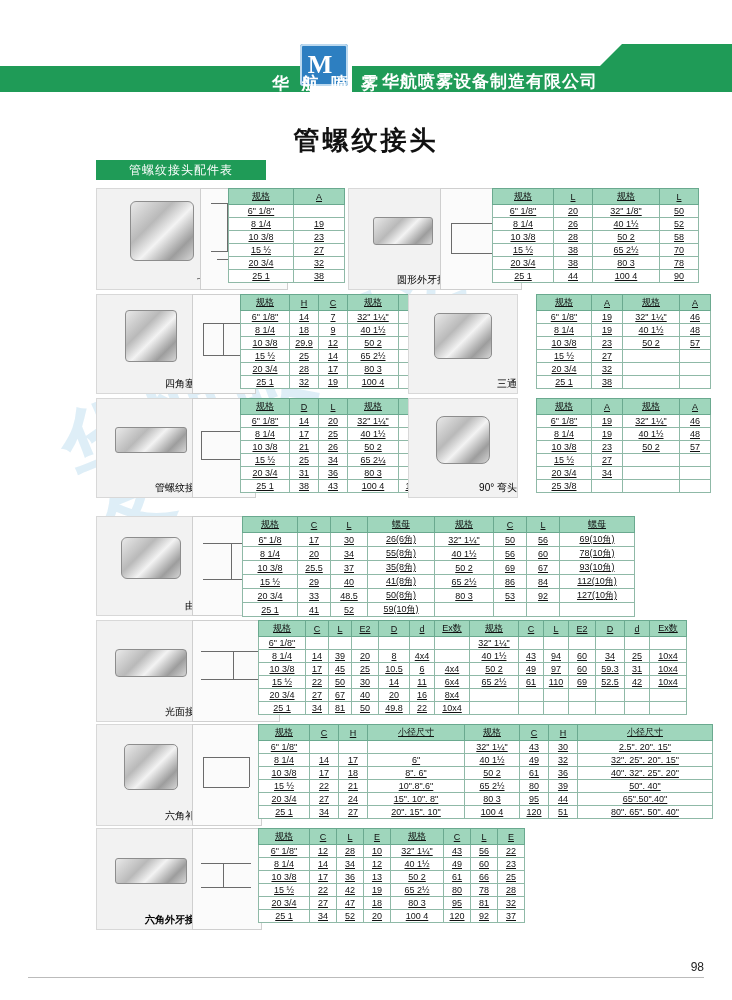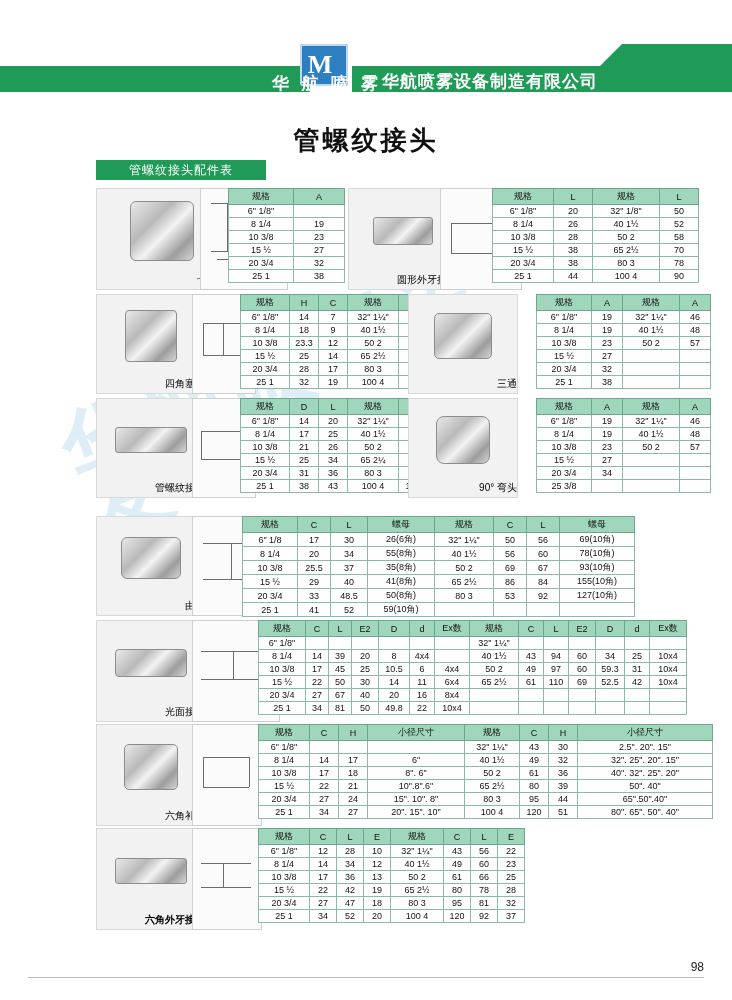--- a/index.html
+++ b/index.html
@@ -108,21 +108,21 @@
     border:1px solid #8fb9a7;padding:0 2px;text-align:center;height:12px;
     white-space:nowrap;
   }
   table.spec td.first{text-align:center;}
   .pagenum{
     position:absolute;right:28px;bottom:26px;font-size:12px;color:#222;
   }
   .footrule{
     position:absolute;left:28px;right:28px;bottom:22px;height:1px;background:#bbb;
   }
-  .tbl-wrap{position:absolute;}
+  .tbl-wrap{position:absolute;text-decoration:underline;}
 </style>
 </head>
 <body>
 
 <div class="header">
   <div class="band-right-top"></div>
   <div class="band-left"></div>
   <div class="band-right"></div>
   <div class="logo-box">
     <div class="logo-sq"></div>
@@ -281,21 +281,21 @@
       <tr>
           <td>8  1/4</td>
           <td>18</td>
           <td>9</td>
           <td>40  1½</td>
           <td>37</td>
           <td>25</td>
         </tr>
       <tr>
           <td>10 3/8</td>
-          <td>23.3</td>
+          <td>29.9</td>
           <td>12</td>
           <td>50  2</td>
           <td>41</td>
           <td>31</td>
         </tr>
       <tr>
           <td>15  ½</td>
           <td>25</td>
           <td>14</td>
           <td>65  2½</td>
@@ -562,21 +562,21 @@
           <td>93(10角)</td>
         </tr>
       <tr>
           <td>15  ½</td>
           <td>29</td>
           <td>40</td>
           <td>41(8角)</td>
           <td>65  2½</td>
           <td>86</td>
           <td>84</td>
-          <td>155(10角)</td>
+          <td>112(10角)</td>
         </tr>
       <tr>
           <td>20 3/4</td>
           <td>33</td>
           <td>48.5</td>
           <td>50(8角)</td>
           <td>80  3</td>
           <td>53</td>
           <td>92</td>
           <td>127(10角)</td>

